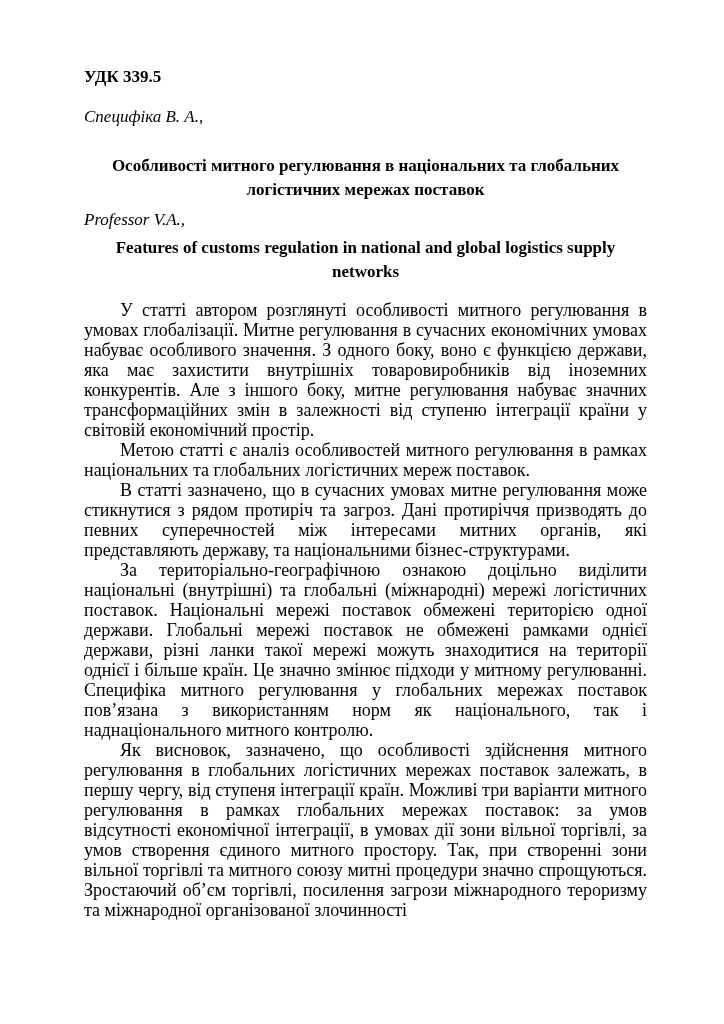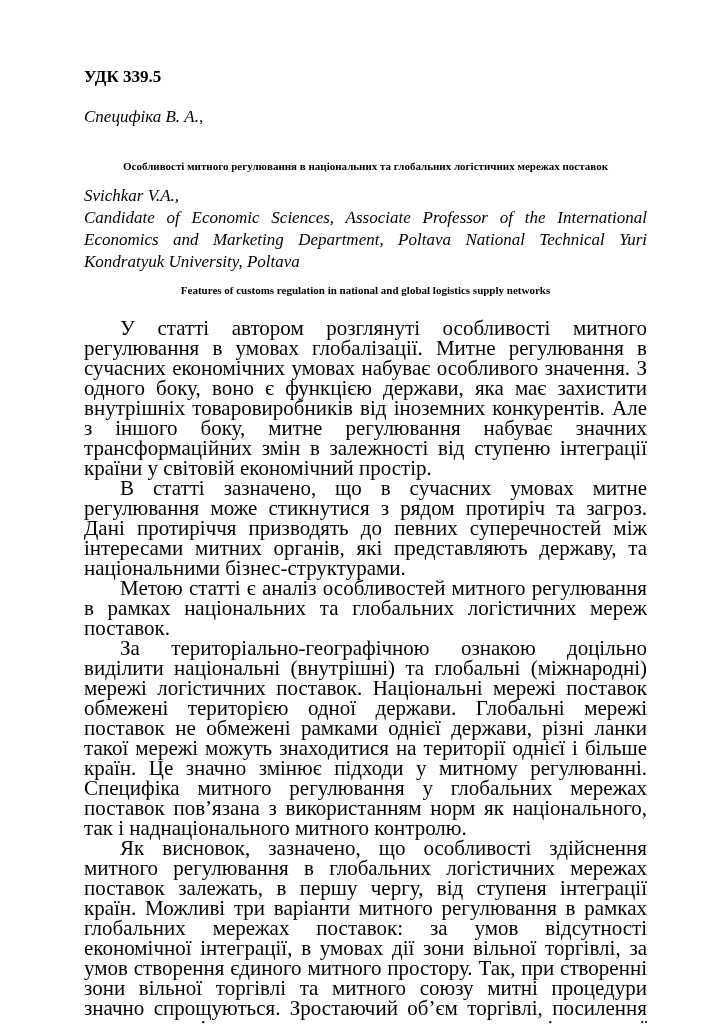--- a/index.html
+++ b/index.html
@@ -37,65 +37,64 @@
     display: block;
   }
   .author-block .author-affiliation {
     display: block;
     text-align: justify;
   }
   .author-ua { margin-bottom: 26px; }
   .author-en { margin-bottom: 5px; }
   .article-title {
     font-weight: bold;
-    font-size: 11px;
+    font-size: 17px;
     line-height: 24px;
     text-align: center;
     margin: 0;
   }
   .title-ua { margin-bottom: 7px; }
   .title-en { margin-bottom: 16px; }
   .abstract-heading {
     font-weight: bold;
     font-size: 16.5px;
     line-height: 20px;
     margin: 0;
   }
   p.body-par {
-    font-size: 21px;
+    font-size: 18px;
     line-height: 20px;
     text-align: justify;
     text-indent: 36px;
     margin: 0;
   }
 </style>
 </head>
 <body>
 
 <div class="page">
 
   <p class="udc">УДК 339.5</p>
 
   <div class="author-block author-ua">
     <span class="author-name">Специфіка В. А.,</span>
   </div>
 
   <h1 class="article-title title-ua">Особливості митного регулювання в національних та глобальних логістичних мережах поставок</h1>
 
   <div class="author-block author-en">
-    <span class="author-name">Svichkar V.A.,</span>
-    <span class="author-affiliation">Candidate of Economic Sciences, Associate Professor of the International Economics and Marketing Department, Poltava National Technical Yuri Kondratyuk University, Poltava</span>
+    <span class="author-name">Professor V.A.,</span>
   </div>
 
   <h2 class="article-title title-en">Features of customs regulation in national and global logistics supply networks</h2>
 
 
   <p class="body-par">У статті автором  розглянуті особливості митного регулювання в умовах глобалізації. Митне регулювання в сучасних економічних умовах набуває особливого значення. З одного боку, воно є функцією держави, яка має захистити внутрішніх товаровиробників від іноземних конкурентів. Але з іншого боку, митне регулювання набуває значних трансформаційних змін в залежності від ступеню інтеграції країни у світовій економічний простір.</p>
 
+  <p class="body-par">Метою статті є аналіз особливостей митного регулювання в рамках національних та глобальних логістичних мереж поставок.</p>
+
   <p class="body-par">В статті зазначено, що в сучасних умовах митне регулювання може стикнутися з рядом протиріч та загроз. Дані протиріччя призводять до певних суперечностей між інтересами митних органів, які представляють державу, та національними бізнес-структурами.</p>
-
-  <p class="body-par">Метою статті є аналіз особливостей митного регулювання в рамках національних та глобальних логістичних мереж поставок.</p>
 
   <p class="body-par">За територіально-географічною ознакою доцільно виділити національні (внутрішні) та глобальні (міжнародні) мережі логістичних поставок. Національні мережі поставок обмежені територією одної держави. Глобальні мережі поставок не обмежені рамками однієї держави, різні ланки такої мережі можуть знаходитися на території однієї і більше країн. Це значно змінює підходи у митному регулюванні. Специфіка митного регулювання у глобальних мережах поставок пов’язана з використанням норм як національного, так і наднаціонального митного контролю.</p>
 
   <p class="body-par">Як висновок, зазначено, що особливості здійснення митного регулювання в глобальних логістичних мережах поставок залежать, в першу чергу, від ступеня інтеграції країн. Можливі три варіанти митного регулювання в рамках глобальних мережах поставок: за умов відсутності економічної інтеграції, в умовах дії зони вільної торгівлі, за умов створення єдиного митного простору. Так, при створенні зони вільної торгівлі та митного союзу митні процедури значно спрощуються. Зростаючий об’єм торгівлі, посилення загрози міжнародного тероризму та міжнародної організованої злочинності</p>
 
 </div>
 
 </body></html>

